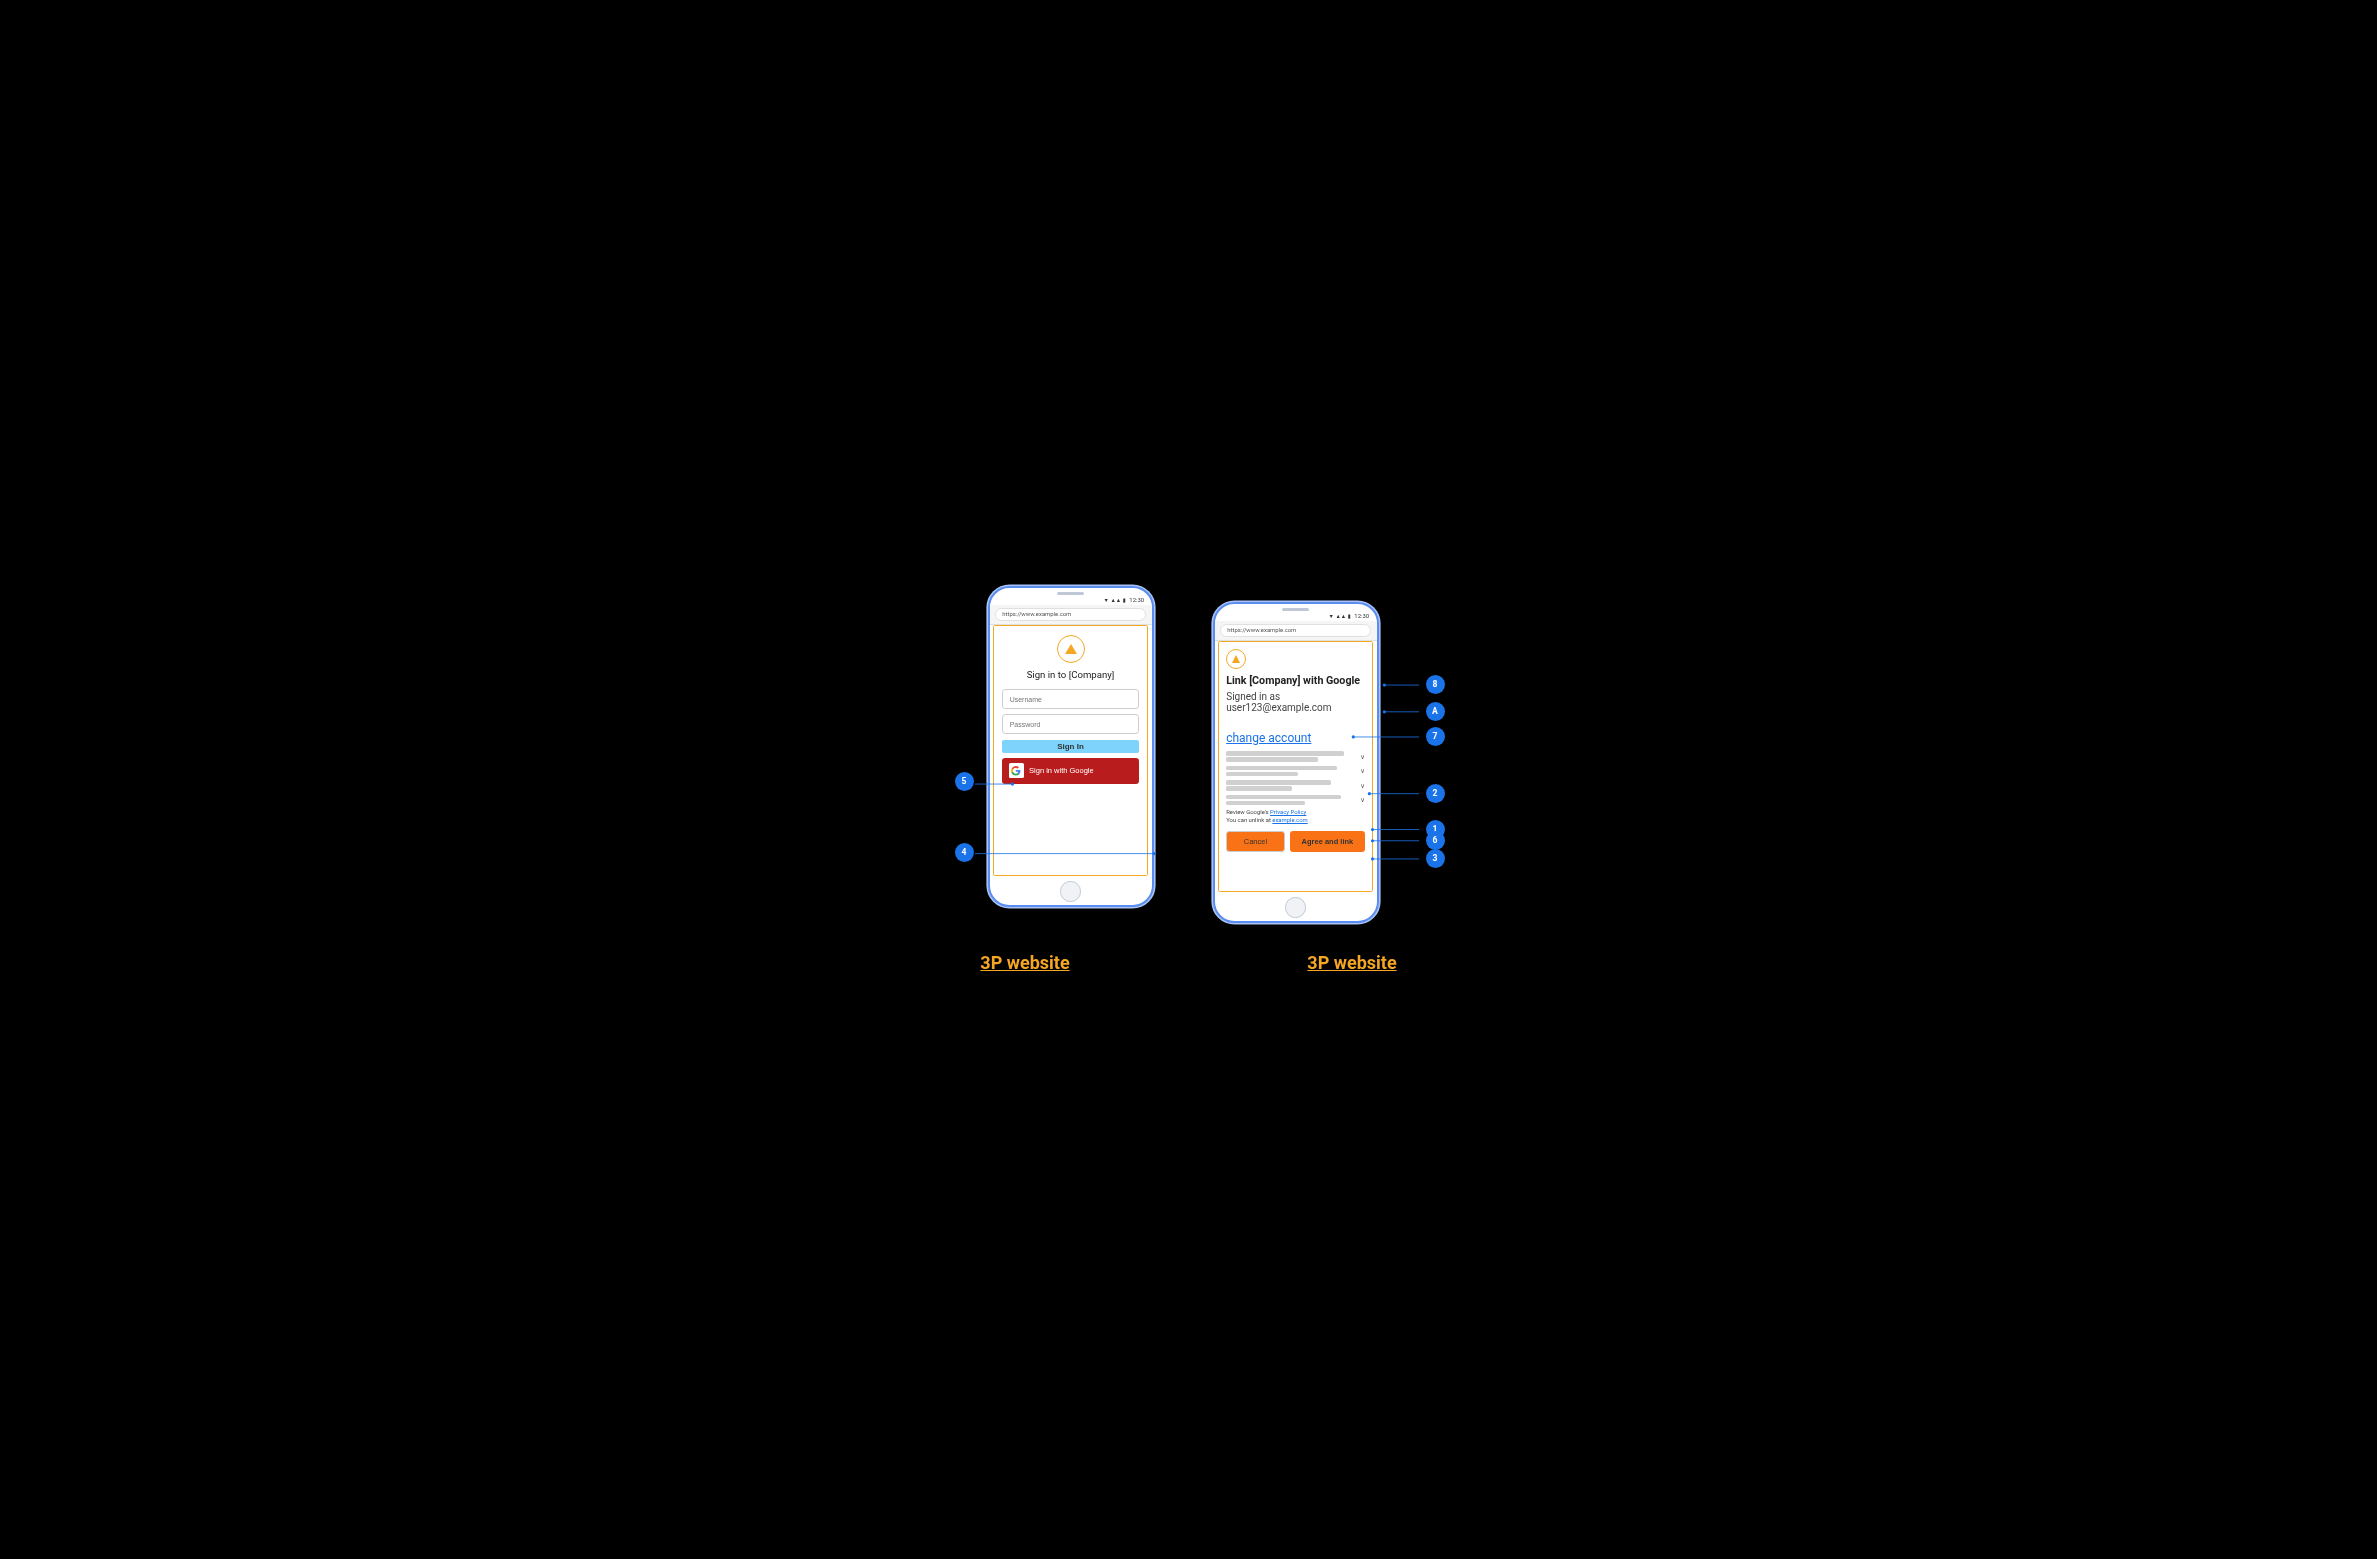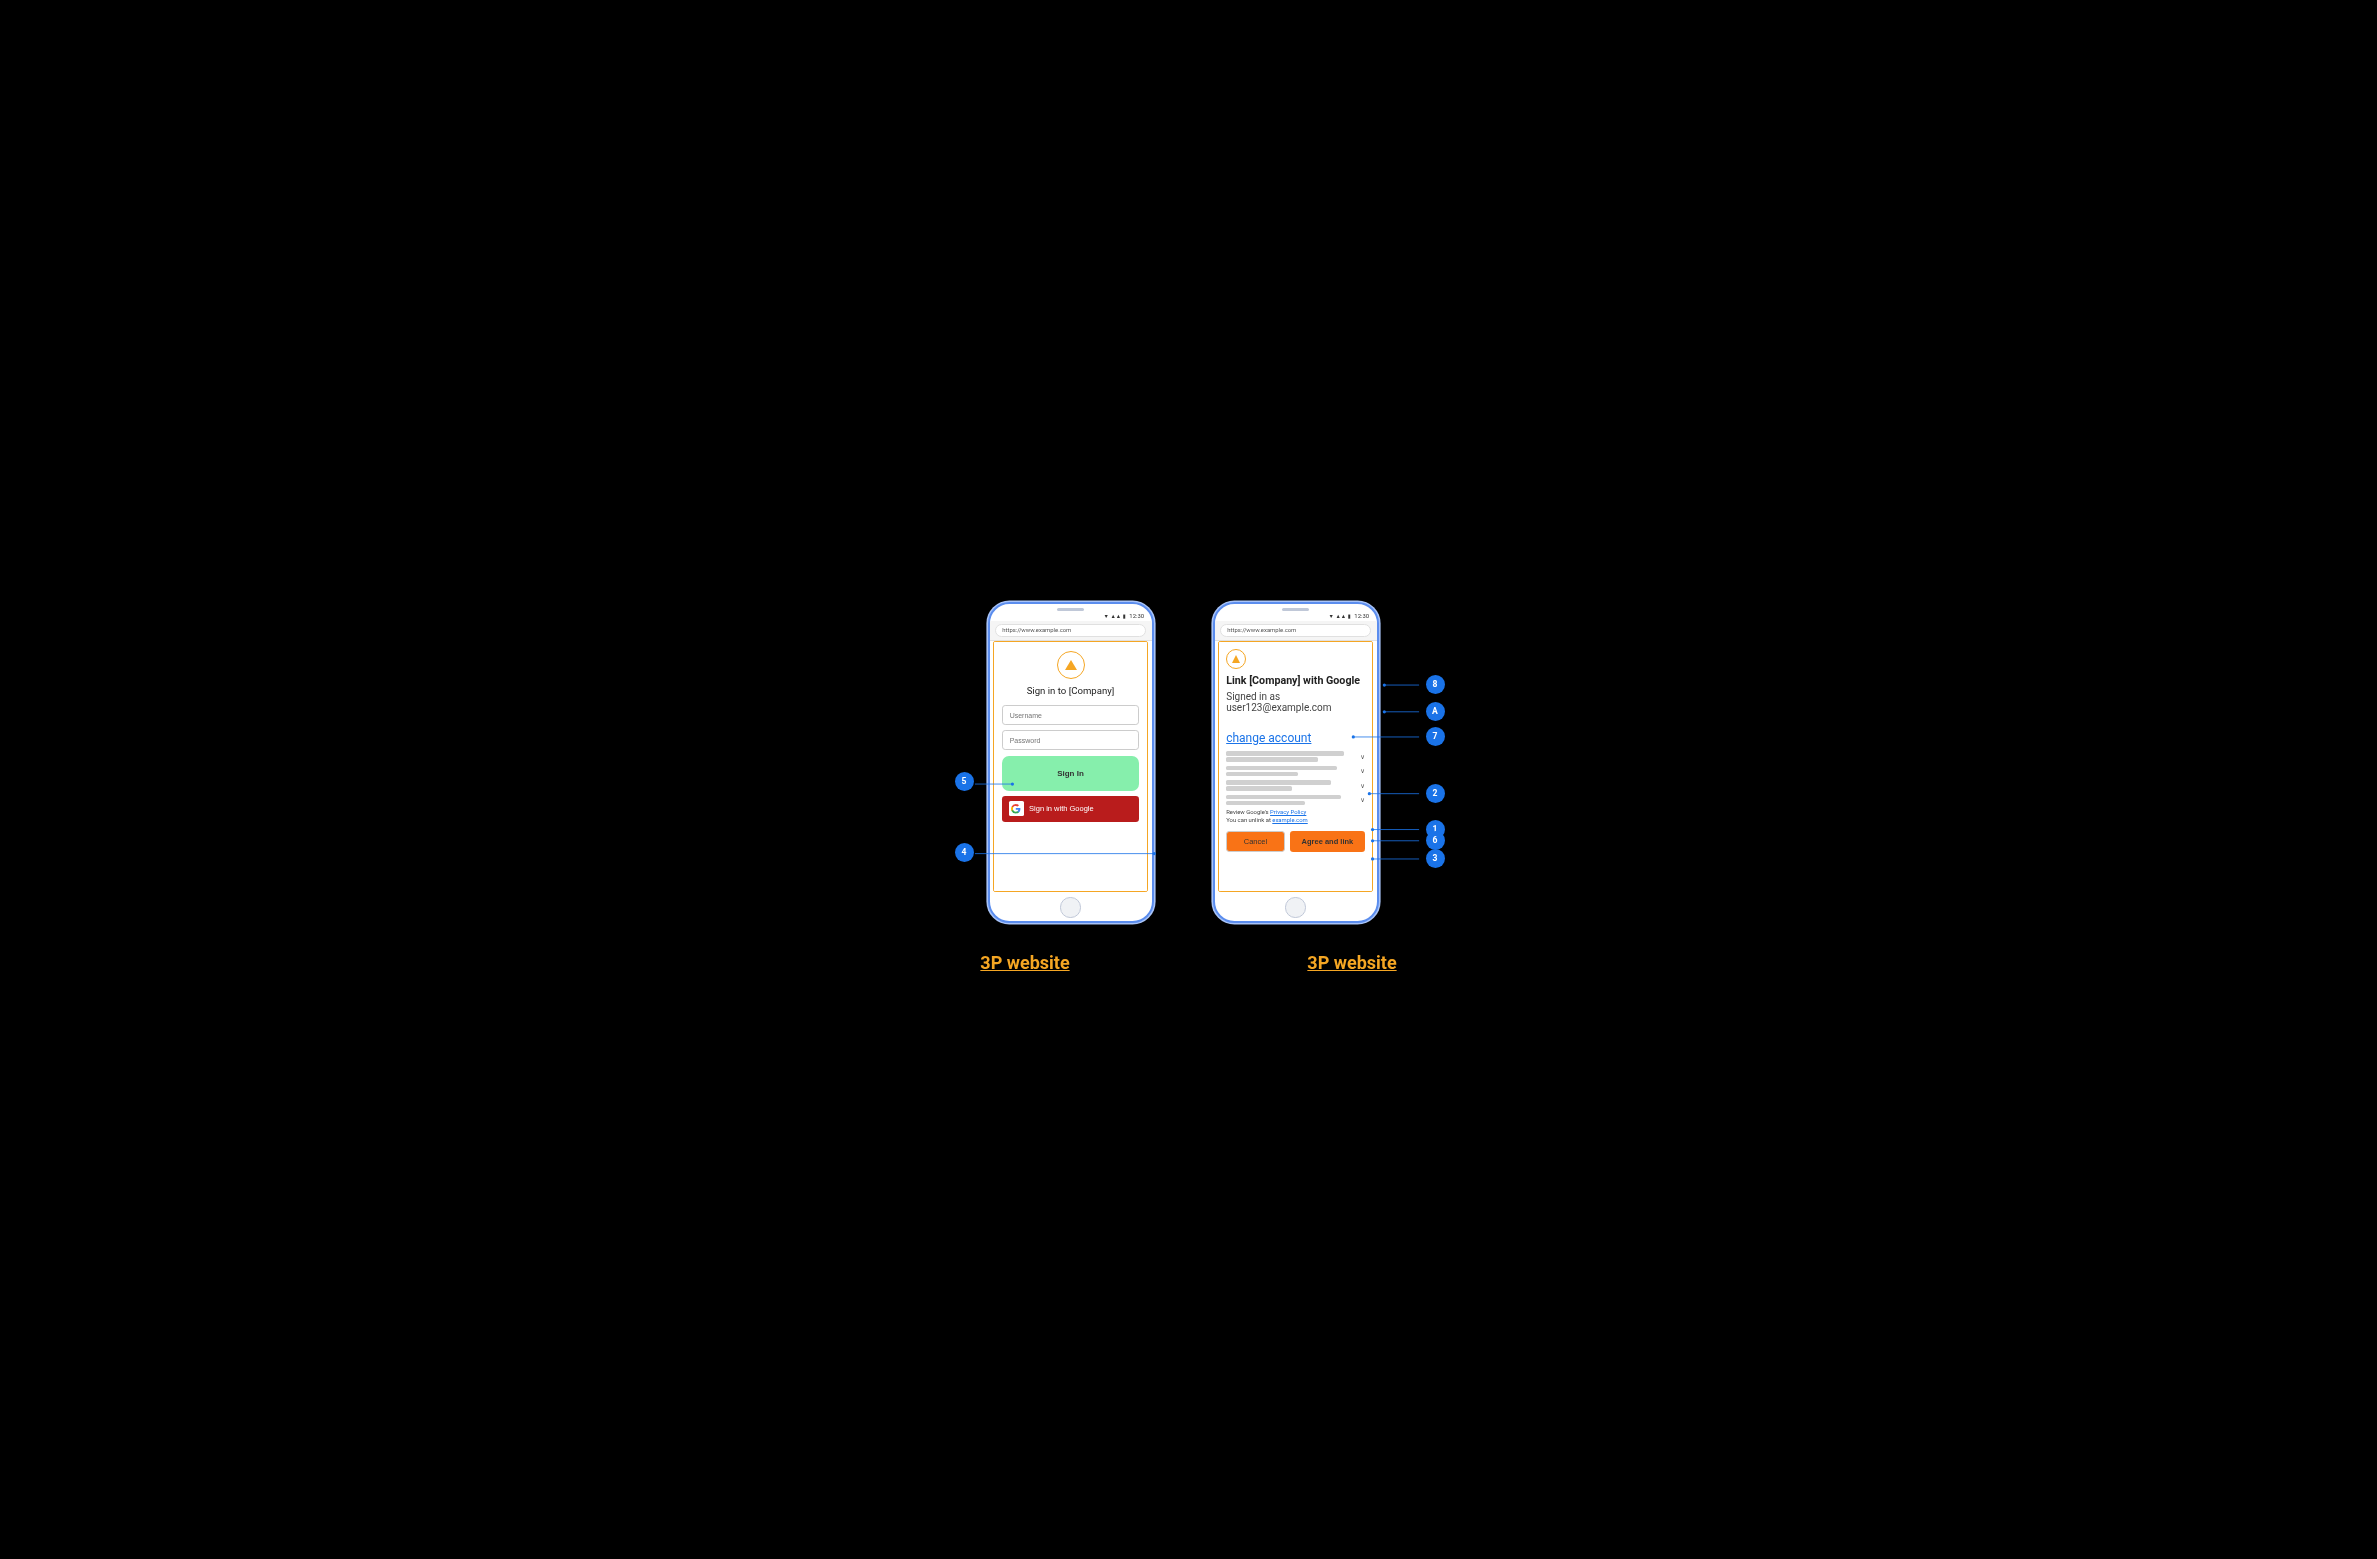--- a/index.html
+++ b/index.html
@@ -113,24 +113,24 @@
       border: 0.5px solid #ccc;
       border-radius: 3.2px;
       padding: 5.4px 6.4px;
       font-size: 7px;
       color: #888;
       margin-bottom: 5.4px;
       outline: none;
     }
     .sign-in-btn {
       width: 100%;
-      background: #86efac;
+      background: #7dd3fc;
       border: none;
-      border-radius: 7px;
-      padding: 13px;
+      border-radius: 2px;
+      padding: 2px;
       font-size: 8px;
       font-weight: 600;
       color: #333;
       cursor: pointer;
       margin-bottom: 5.4px;
     }
     .google-btn {
       width: 100%;
       background: #b91c1c;
       border: none;
@@ -319,21 +319,21 @@
       <line x1="985" y1="455" x2="898" y2="455" stroke="#1a73e8" stroke-width="1.5" fill="none"></line>
       <circle cx="898" cy="455" r="3" fill="#1a73e8"></circle>
 
       <line x1="985" y1="476" x2="898" y2="476" stroke="#1a73e8" stroke-width="1.5" fill="none"></line>
       <circle cx="898" cy="476" r="3" fill="#1a73e8"></circle>
 
       <line x1="985" y1="510" x2="898" y2="510" stroke="#1a73e8" stroke-width="1.5" fill="none"></line>
       <circle cx="898" cy="510" r="3" fill="#1a73e8"></circle>
     </svg>
 
-    <div style="position:absolute; left:96px; top:16px;">
+    <div style="position:absolute; left:96px; top:0;">
       <div class="phone">
         <div class="phone-top-bar">
           <div class="phone-speaker"></div>
         </div>
         <div class="phone-status-bar">
           <div class="status-icons">
             <span>▼</span>
             <span>▲▲</span>
             <span>▮</span>
           </div>

